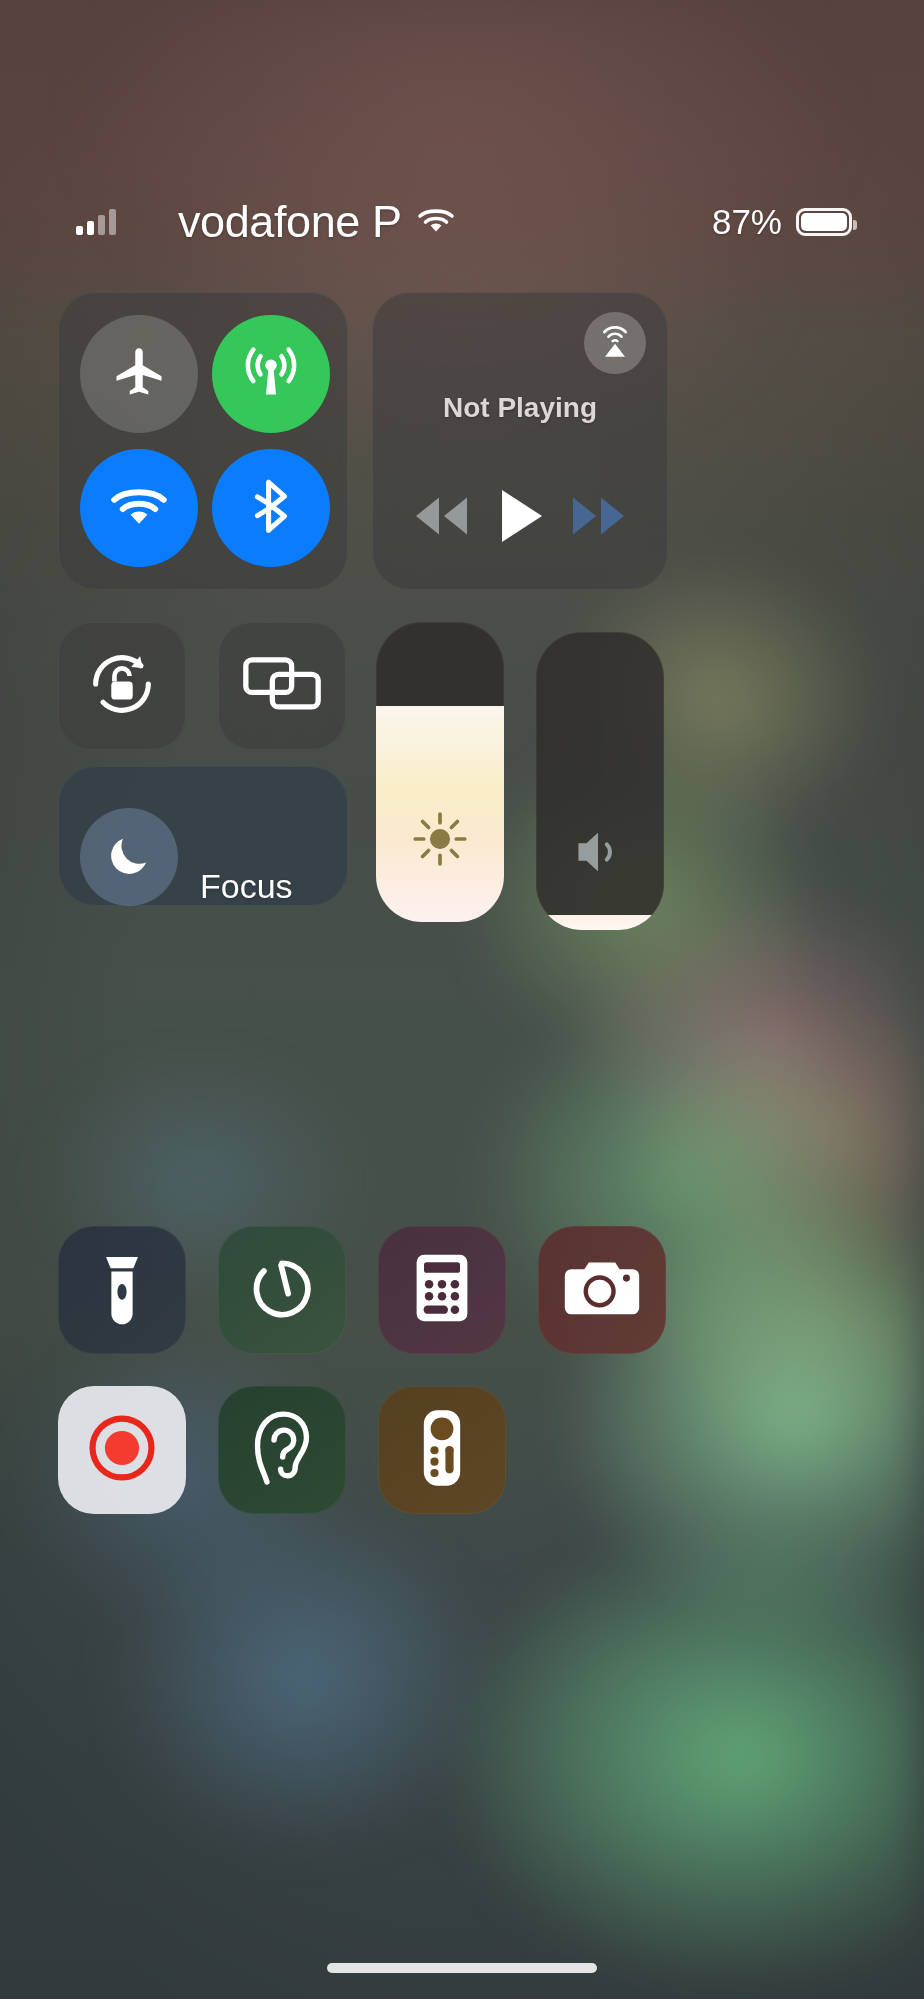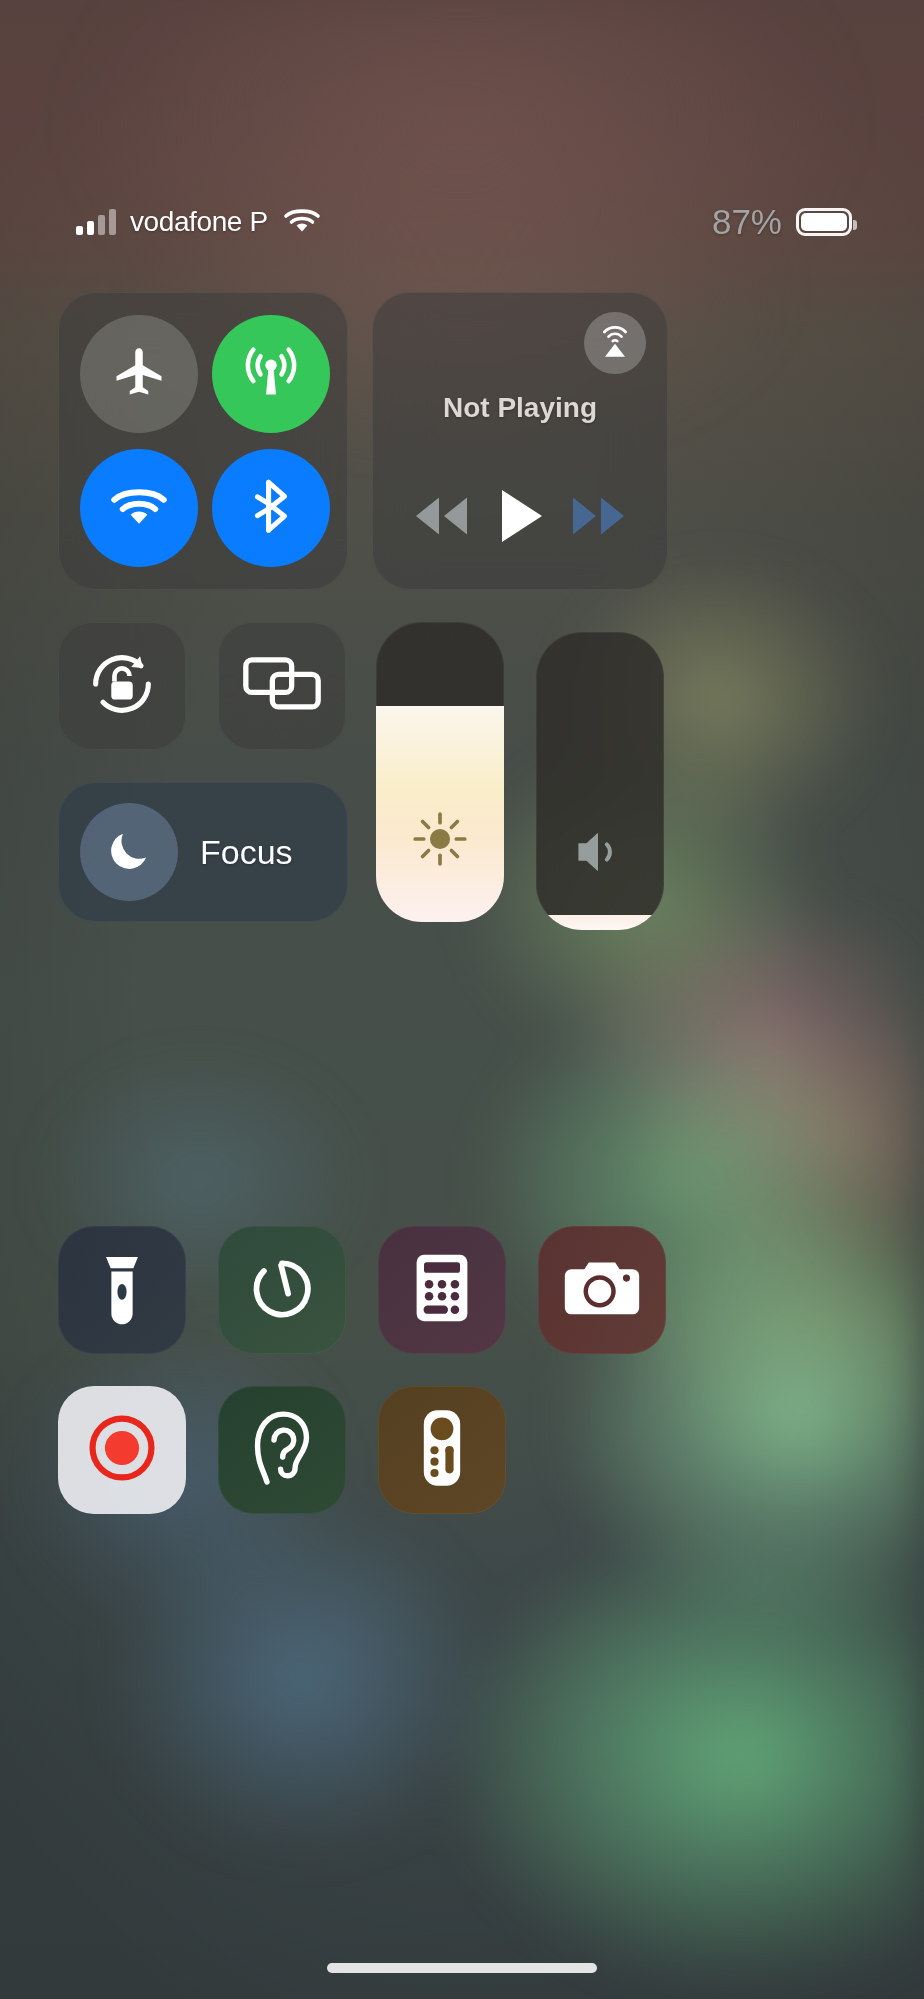--- a/index.html
+++ b/index.html
@@ -59,30 +59,31 @@
   
   #status-bar {
     position:absolute; top:196px; left:0; width:924px; height:52px;
     display:flex; align-items:center; justify-content:space-between;
     padding:0 72px 0 76px;
     color:#fff;
   }
   .sb-left { display:flex; align-items:center; gap:14px; }
   .sb-right { display:flex; align-items:center; gap:14px; }
   .carrier {
-    font-size:28px; letter-spacing:-0.4px; color:#fff;
+    font-size:45px; letter-spacing:-0.4px; color:#fff;
     text-shadow:0 1px 3px rgba(0,0,0,0.28);
+    margin-left:48px;
   }
   .signal-bars { display:flex; align-items:flex-end; gap:4px; height:26px; }
   .signal-bars i { display:block; width:7px; border-radius:2px; background:#fff; }
   .signal-bars i:nth-child(1){ height:9px; }
   .signal-bars i:nth-child(2){ height:14px; }
   .signal-bars i:nth-child(3){ height:20px; opacity:0.45; }
   .signal-bars i:nth-child(4){ height:26px; opacity:0.45; }
-  .batt-pct { font-size:35px; color:#a3a3a3; text-shadow:0 1px 3px rgba(0,0,0,0.28); }
+  .batt-pct { font-size:35px; color:#ffffff; text-shadow:0 1px 3px rgba(0,0,0,0.28); }
   .batt {
     position:relative; width:56px; height:28px;
     border:3px solid rgba(255,255,255,0.95); border-radius:9px; padding:2px;
   }
   .batt::after{
     content:""; position:absolute; right:-8px; top:9px;
     width:4px; height:10px; border-radius:0 3px 3px 0;
     background:rgba(255,255,255,0.65);
   }
   .batt b { display:block; height:100%; background:#fff; border-radius:5px; }
@@ -146,22 +147,22 @@
   .sq-tile {
     border-radius:34px;
     background:rgba(60,60,60,0.55);
     backdrop-filter: blur(28px);
     -webkit-backdrop-filter: blur(28px);
     display:flex; align-items:center; justify-content:center;
     box-shadow:inset 0 0 0 1px rgba(255,255,255,0.05);
   }
 
   #focus-module {
-    position:absolute; left:0; top:160px; width:290px; height:140px;
-    display:flex; align-items:center; gap:22px; padding-left:22px;
+    position:absolute; left:0; top:144px; width:290px; height:140px;
+    display:flex; align-items:flex-end; gap:22px; padding-left:22px;
     background:rgba(45,58,72,0.62);
   }
   .focus-circle {
     width:98px; height:98px; border-radius:50%;
     background:rgba(125,150,180,0.42);
     display:flex; align-items:center; justify-content:center;
   }
   .focus-label { color:#fff; font-size:34px; text-shadow:0 1px 3px rgba(0,0,0,0.3); }
 
   

